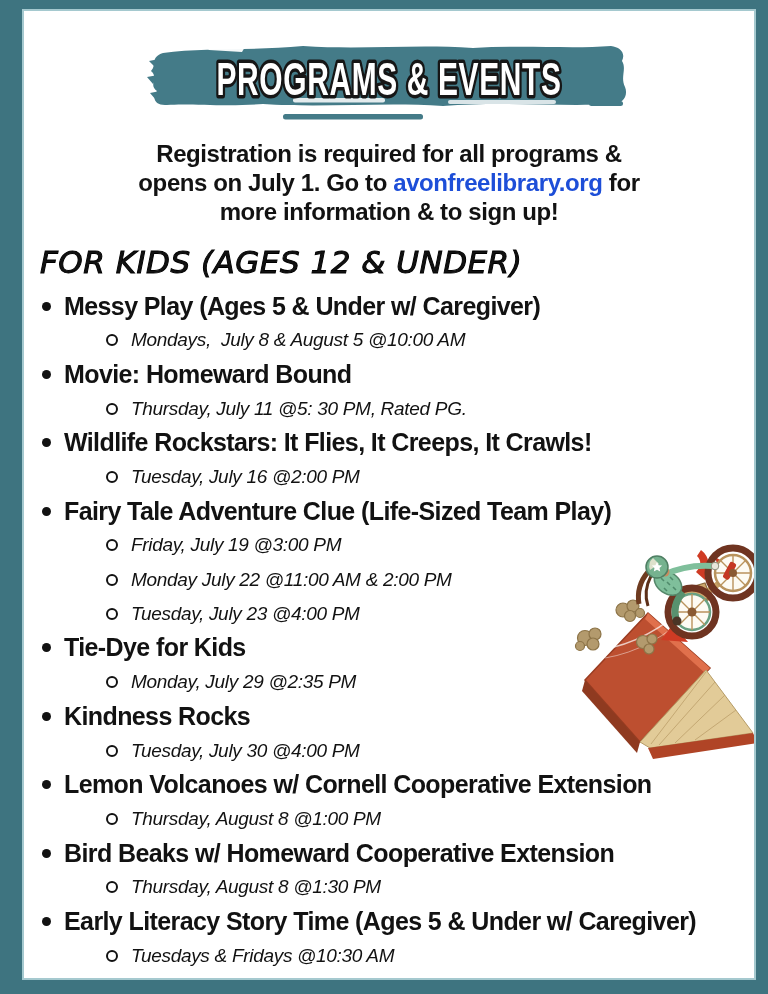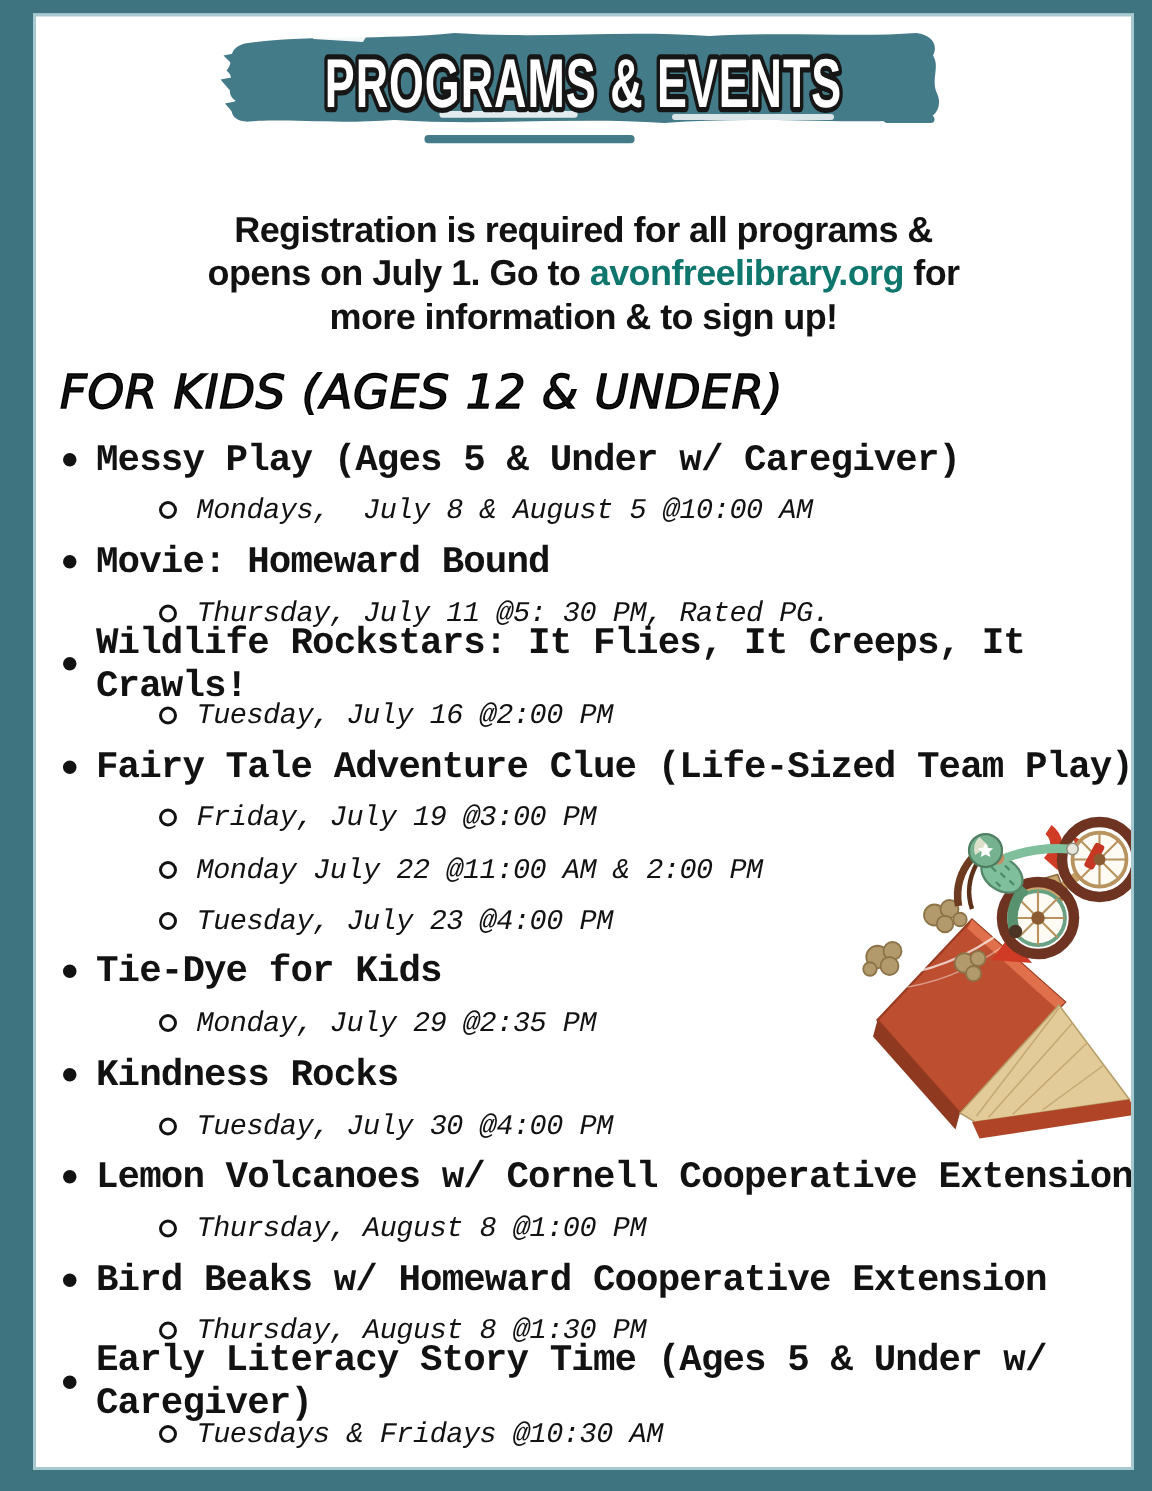--- a/index.html
+++ b/index.html
@@ -2,32 +2,32 @@
 <html><head>
 <meta charset="utf-8">
 <style>
   html,body{margin:0;padding:0;background:#ffffff;}
   .page{
     position:relative;width:768px;height:994px;box-sizing:border-box;
     background:#ffffff;border:solid #3e7480;border-width:9px 12px 14px 22px;
     font-family:"Liberation Sans",sans-serif;color:#121212;overflow:hidden;
   }
   .inner-line{position:absolute;inset:0;border:2px solid #a5c9cf;pointer-events:none;z-index:5;}
-  .banner{position:absolute;left:121px;top:4px;width:492px;height:86px;z-index:2;}
+  .banner{position:absolute;left:121px;top:28px;width:492px;height:86px;z-index:2;}
   .banner svg{display:block;width:100%;height:100%;}
   .intro{margin:130px auto 0;max-width:660px;text-align:center;
     font-size:24px;line-height:29px;font-weight:bold;letter-spacing:-0.4px;}
   .intro .line{white-space:pre-wrap;}
-  .link{color:#0f766e;cursor:pointer;}
+  .link{color:#1d4ed8;cursor:pointer;}
   .heading{
     margin:18px 0 8px 18px;font-family:"DejaVu Sans",sans-serif;
     font-size:31px;font-weight:normal;font-style:italic;letter-spacing:0.5px;
     -webkit-text-stroke:1px #000;line-height:37px;
   }
-  .program-list{list-style:none;margin:0;padding:0 0 0 20px;position:relative;z-index:3;font-family:Liberation Mono, monospace;}
+  .program-list{list-style:none;margin:0;padding:0 0 0 20px;position:relative;z-index:3;}
   .program-list li{margin:0;padding:0;}
   .title-row{display:flex;align-items:center;height:34.2px;
     font-weight:bold;font-size:25px;letter-spacing:-0.6px;}
   .dot{width:9px;height:9px;border-radius:50%;background:#121212;margin:0 13px 0 0;flex:none;}
   .session-row{display:flex;align-items:center;height:34.2px;margin-left:64px;
     font-style:italic;font-size:19px;letter-spacing:-0.3px;}
   .ring{width:12px;height:12px;box-sizing:border-box;border:2.5px solid #121212;
     border-radius:50%;margin:0 13px 0 0;flex:none;background:#fff;}
   .session-text,.title-text{white-space:pre-wrap;}
   .illustration{position:absolute;left:533px;top:521px;width:210px;height:245px;z-index:1;}

